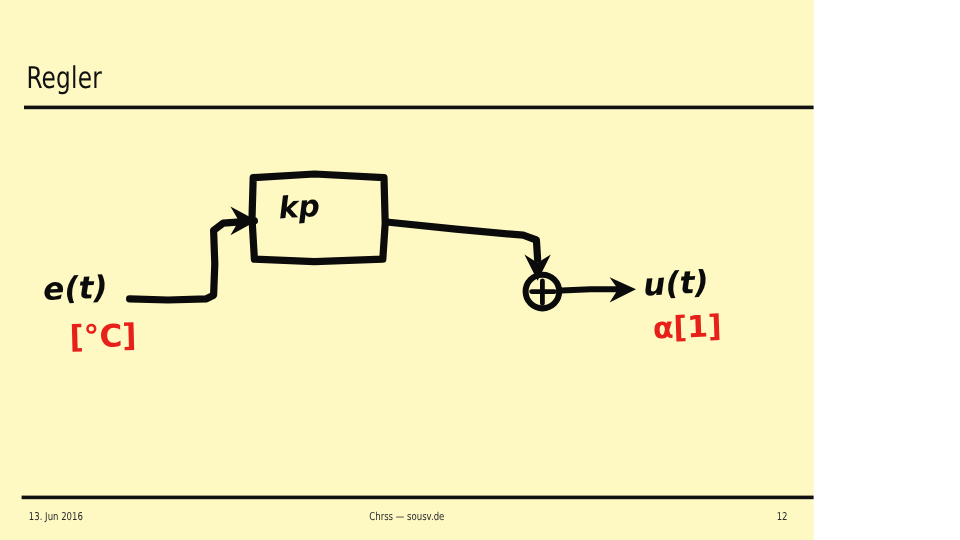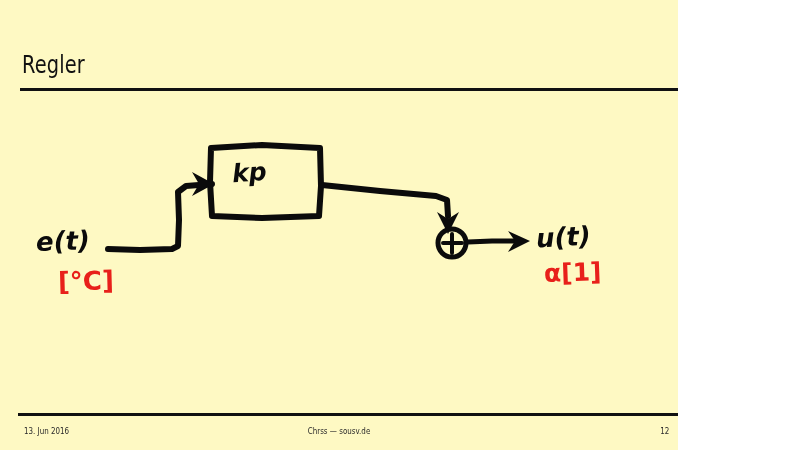--- a/index.html
+++ b/index.html
@@ -126,21 +126,21 @@
     transform: scaleX(0.88);
     white-space: nowrap;
   }
   #footer-date { left: 24px; transform-origin: left center; }
   #footer-center {
     left: 0; right: 0;
     text-align: center;
     transform-origin: center center;
   }
   #footer-page {
-    right: 9px;
+    right: 22px;
     transform-origin: right center;
   }
 </style>
 </head>
 <body>
 
 <div id="slide">
 
   <div id="slide-title">Regler</div>
 

